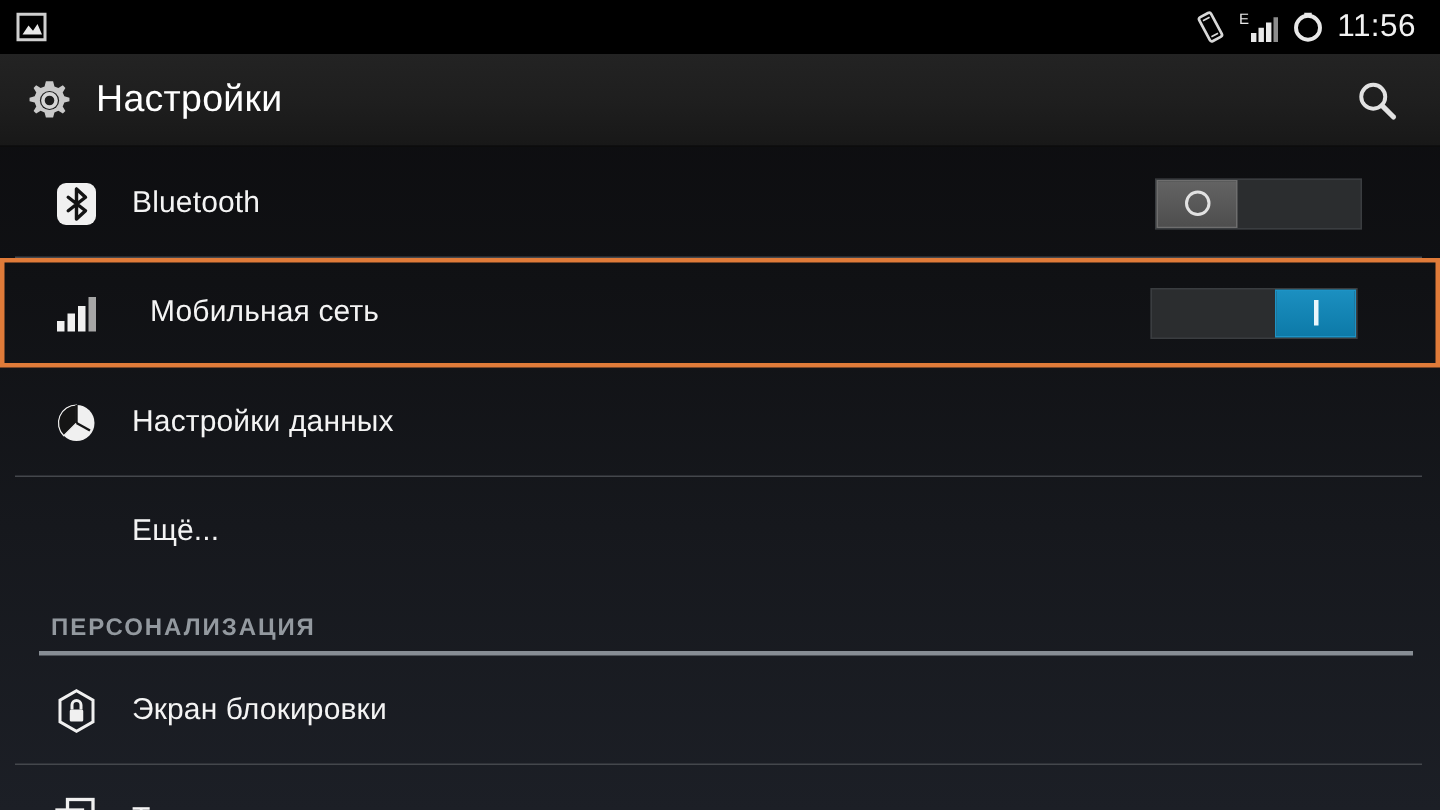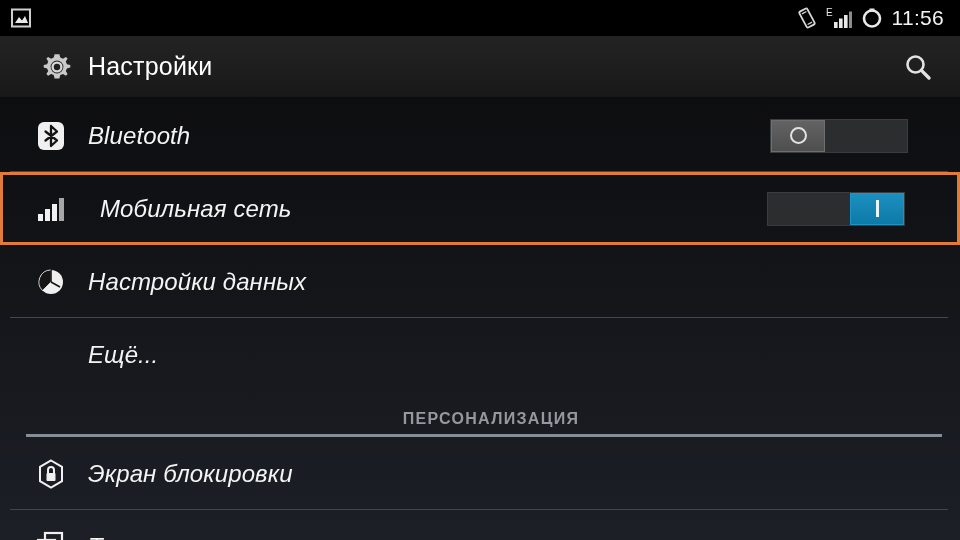--- a/index.html
+++ b/index.html
@@ -37,21 +37,20 @@
   .icon-signal  { width: 26px; height: 22px; }
   .icon-battery { width: 22px; height: 22px; }
 
   
   .actionbar {
     position: absolute; top: 36px; left: 0;
     width: 960px; height: 62px;
     background: linear-gradient(to bottom, #232323 0%, #1e1e1e 55%, #181818 100%);
     display: flex; align-items: center;
     border-bottom: 1px solid #0c0c0c;
-    padding-left: 24px;
   }
   .ab-gear { margin-left: 16px; width: 34px; height: 34px; }
   .ab-title {
     color: #fff; font-size: 25px; margin-left: 14px;
     letter-spacing: .2px;
   }
   .ab-search {
     margin-left: auto; margin-right: 22px;
     width: 40px; height: 40px;
     display: flex; align-items: center; justify-content: center;
@@ -67,24 +66,23 @@
     display: flex; align-items: center;
     height: 73px;
     padding-left: 34px;
   }
   .row .ic {
     width: 34px; height: 34px;
     display: flex; align-items: center; justify-content: center;
     flex: 0 0 34px;
   }
   .row .label {
-    color: #f4f4f4; font-size: 24px;
+    color: #f4f4f4; font-size: 20px;
     margin-left: 20px; letter-spacing: .1px;
     white-space: nowrap;
-    font-style: italic;
   }
   .row .label.noicon { margin-left: 54px; }
   .divider {
     position: absolute; left: 10px; right: 12px; bottom: 0;
     height: 1px; background: #44474c;
   }
 
   
   .row.highlight {
     border: 3px solid #e07b39;
@@ -123,21 +121,20 @@
   .glyph-i {
     width: 3px; height: 17px; background: #eaf6fb;
   }
 
   
   .section {
     position: relative;
     height: 46px;
     display: flex; align-items: flex-end;
     padding: 0 12px 9px 34px;
-    justify-content: center;
   }
   .section .stext {
     color: #93999f; font-size: 16px;
     font-weight: bold; letter-spacing: 1.3px;
   }
   .section .sdiv {
     position: absolute; left: 26px; right: 18px; bottom: 0;
     height: 3px; background: #878d94;
   }
 </style>

